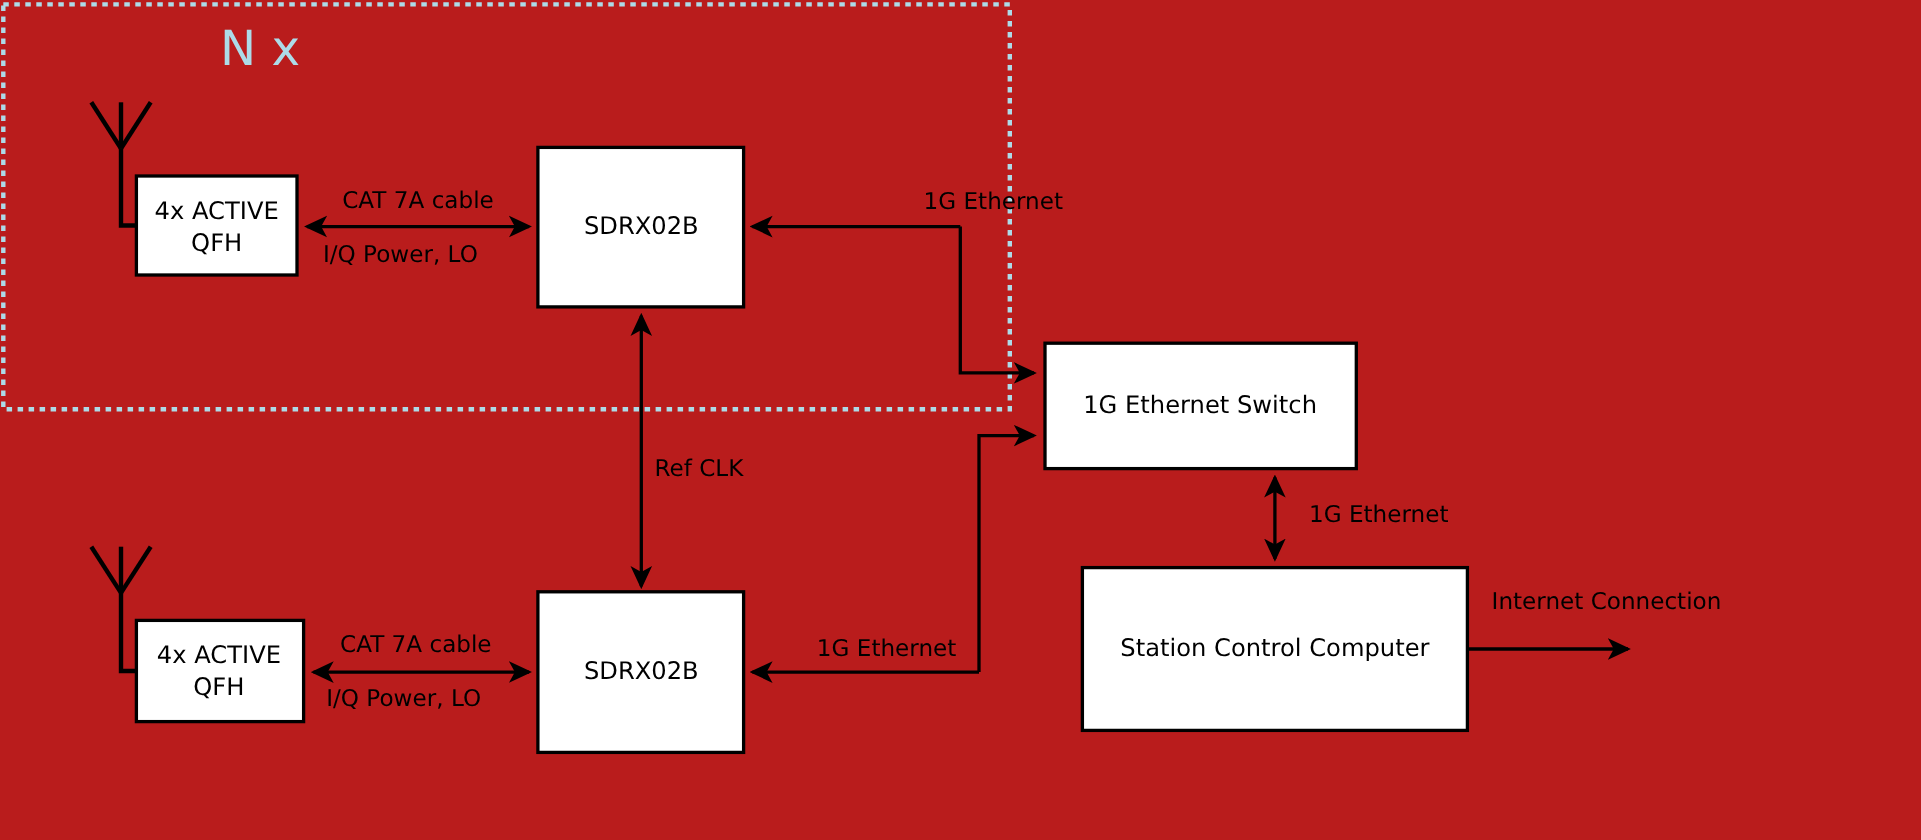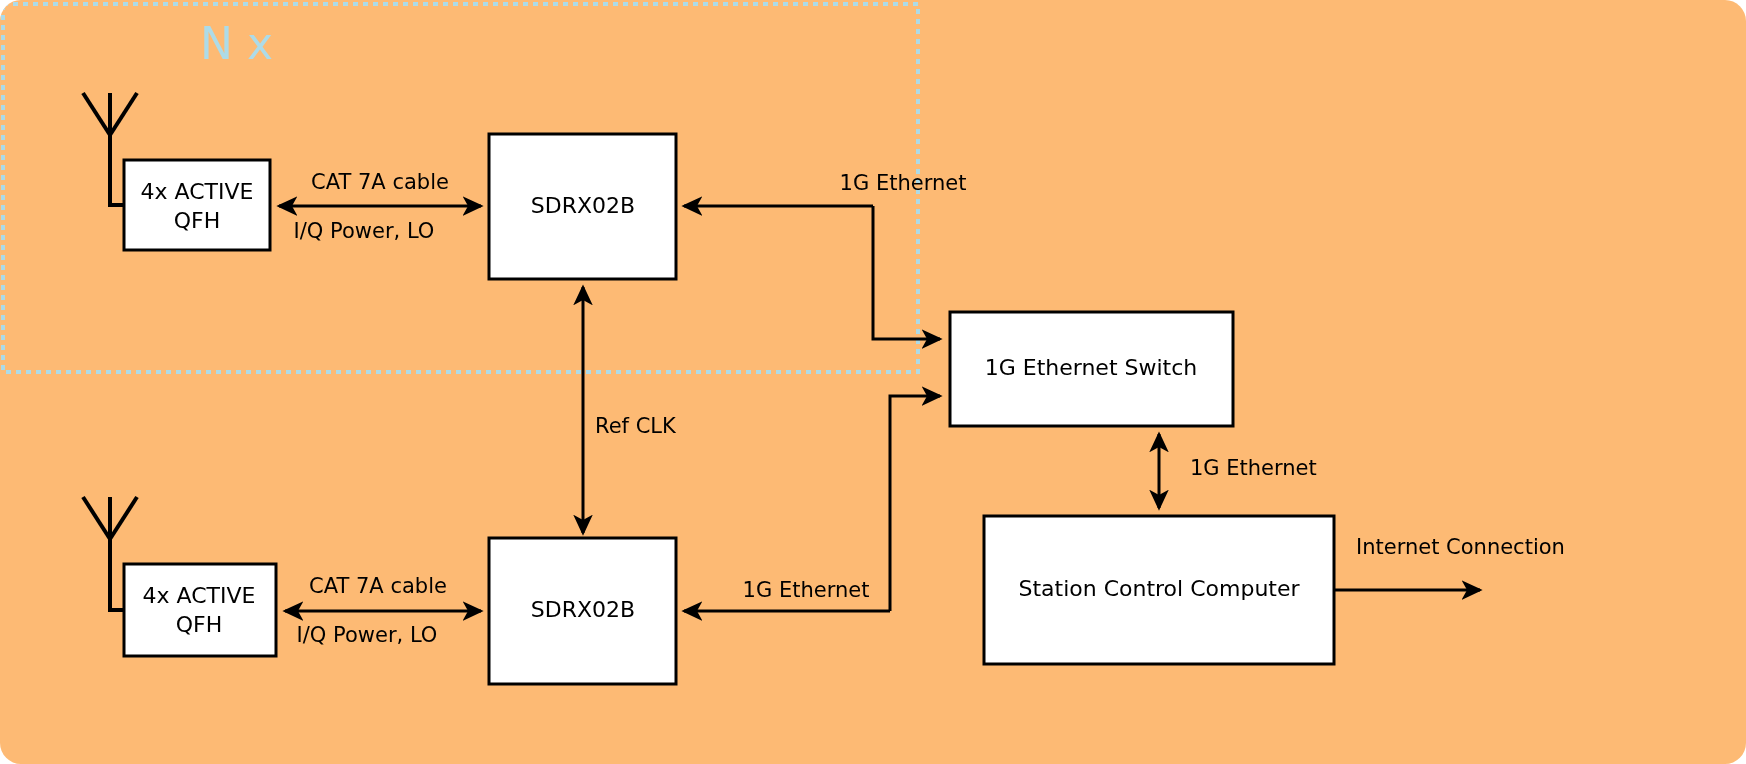--- a/index.html
+++ b/index.html
@@ -8,23 +8,22 @@
     padding: 0;
     background: #ffffff;
   }
   body {
     font-family: "DejaVu Sans", "Liberation Sans", sans-serif;
   }
   #canvas {
     position: relative;
     width: 1746px;
     height: 764px;
-    background: #fdba74;
+    background: #b91c1c;
     overflow: hidden;
-    border-radius: 21px;
   }
   svg.layer {
     position: absolute;
     left: 0;
     top: 0;
     width: 1746px;
     height: 764px;
   }
   .box-rect {
     fill: #ffffff;

